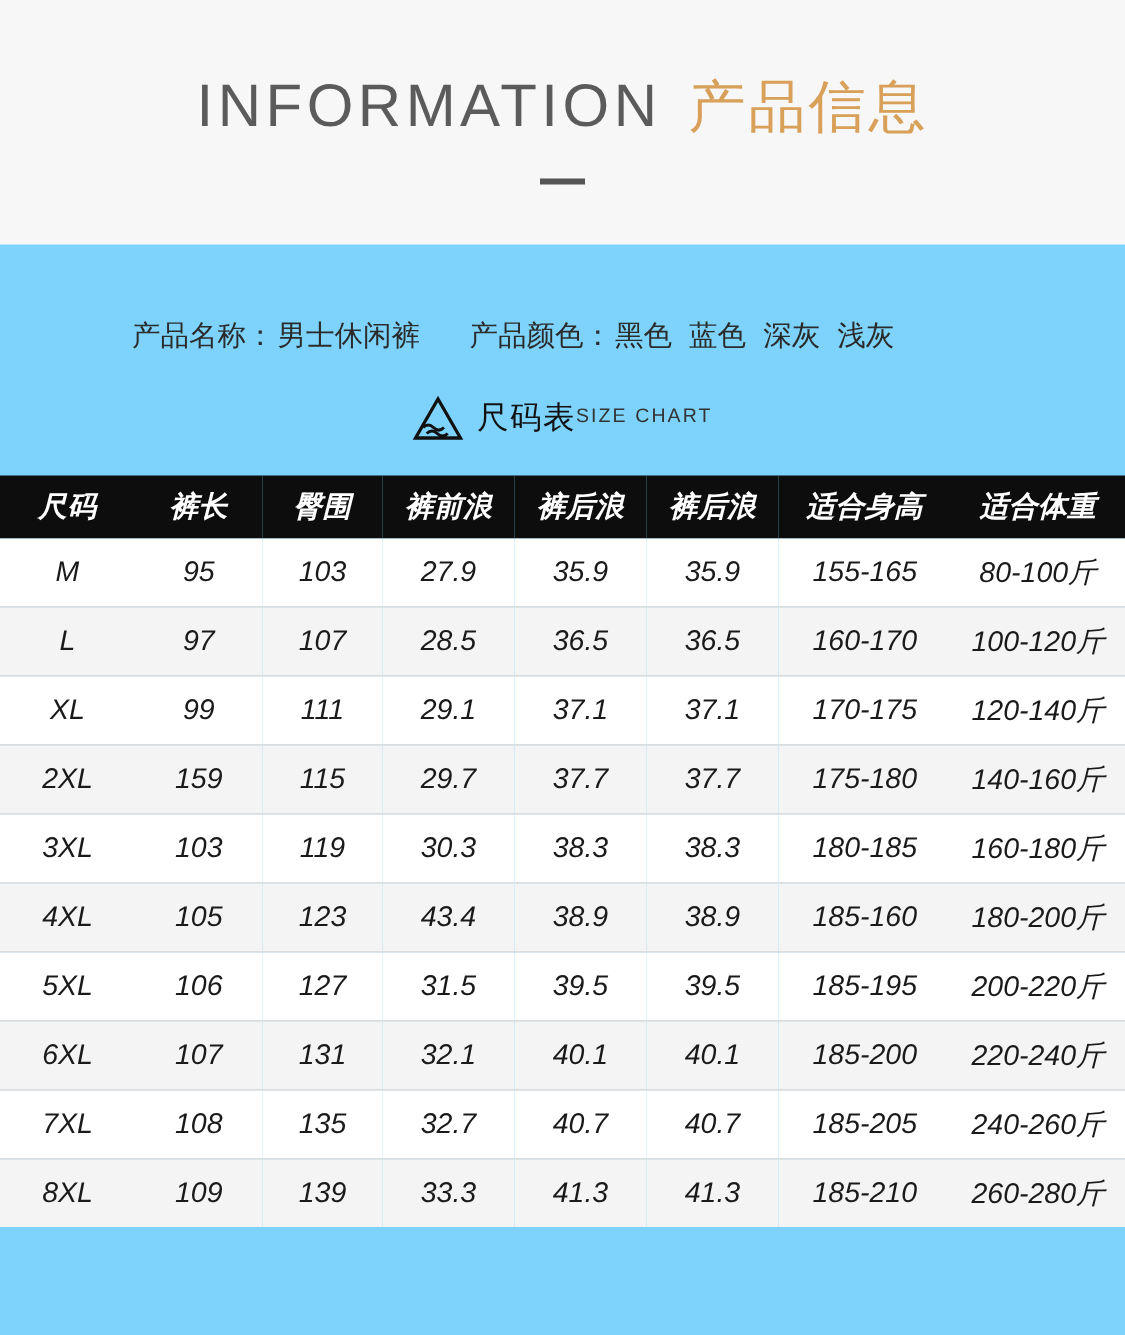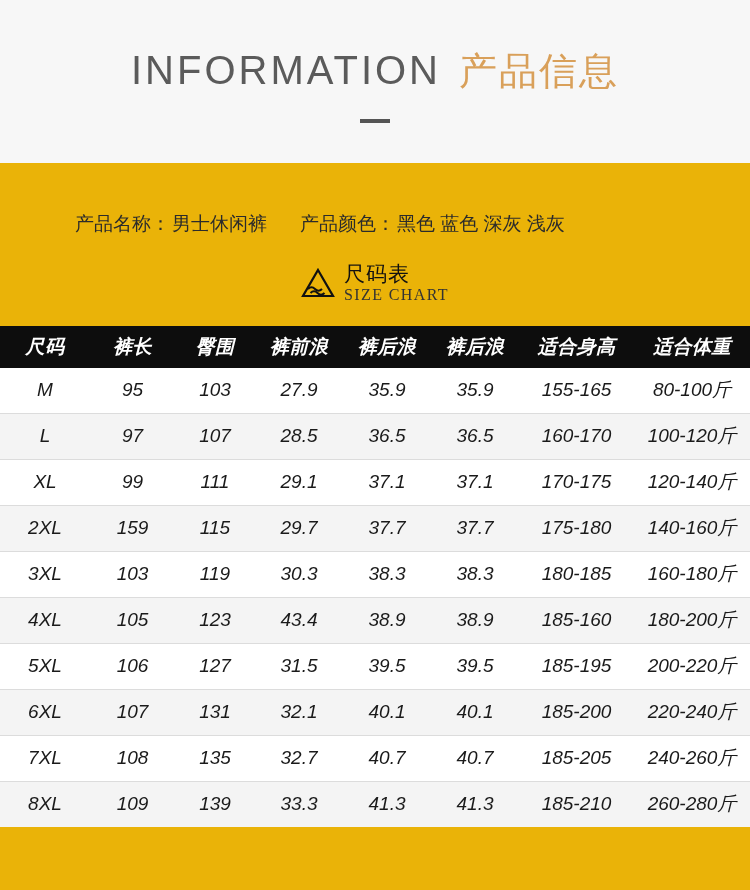--- a/index.html
+++ b/index.html
@@ -10,21 +10,21 @@
     width: 750px;
     height: 890px;
     background: #ffffff;
     font-family: "Liberation Sans", "DejaVu Sans", sans-serif;
     overflow: hidden;
   }
   .page {
     position: relative;
     width: 750px;
     height: 890px;
-    background: #eab308;
+    background: #7dd3fc;
   }
 
   
   .header {
     height: 163px;
     background: #f7f7f7;
     display: flex;
     flex-direction: column;
     align-items: center;
     justify-content: flex-start;
@@ -53,38 +53,40 @@
   .title-underline {
     margin-top: 22px;
     width: 30px;
     height: 4px;
     background: #555;
   }
 
   
   .specs {
     padding: 48px 0 0 0;
+    margin-left: 13px;
   }
   .spec-row {
     display: flex;
     margin-bottom: 26px;
     font-size: 19px;
     color: #2b2b2b;
   }
   .spec-col {
     display: flex;
     align-items: baseline;
   }
   .spec-col.left {
     width: 295px;
     padding-left: 75px;
     box-sizing: border-box;
   }
   .spec-col.right {
     padding-left: 5px;
+    font-family: Liberation Mono, monospace;
   }
   .spec-label {
     white-space: nowrap;
   }
   .spec-value {
     white-space: nowrap;
     margin-left: 2px;
   }
 
   
@@ -96,34 +98,33 @@
     margin-top: 14px;
     margin-bottom: 22px;
   }
   .chart-icon {
     width: 34px;
     height: 32px;
     display: block;
   }
   .chart-heading-text {
     display: flex;
-    flex-direction: column;
+    flex-direction: row;
     line-height: 1.05;
   }
   .chart-heading-cn {
     font-size: 21px;
     color: #111;
     letter-spacing: 1px;
   }
   .chart-heading-en {
-    font-size: 16px;
+    font-size: 13px;
     color: #333;
     letter-spacing: 1.4px;
     margin-top: 2px;
-    font-family: Liberation Serif, serif;
   }
 
   
   table.size-table {
     width: 750px;
     border-collapse: collapse;
     table-layout: fixed;
     font-size: 19px;
     font-style: italic;
   }

